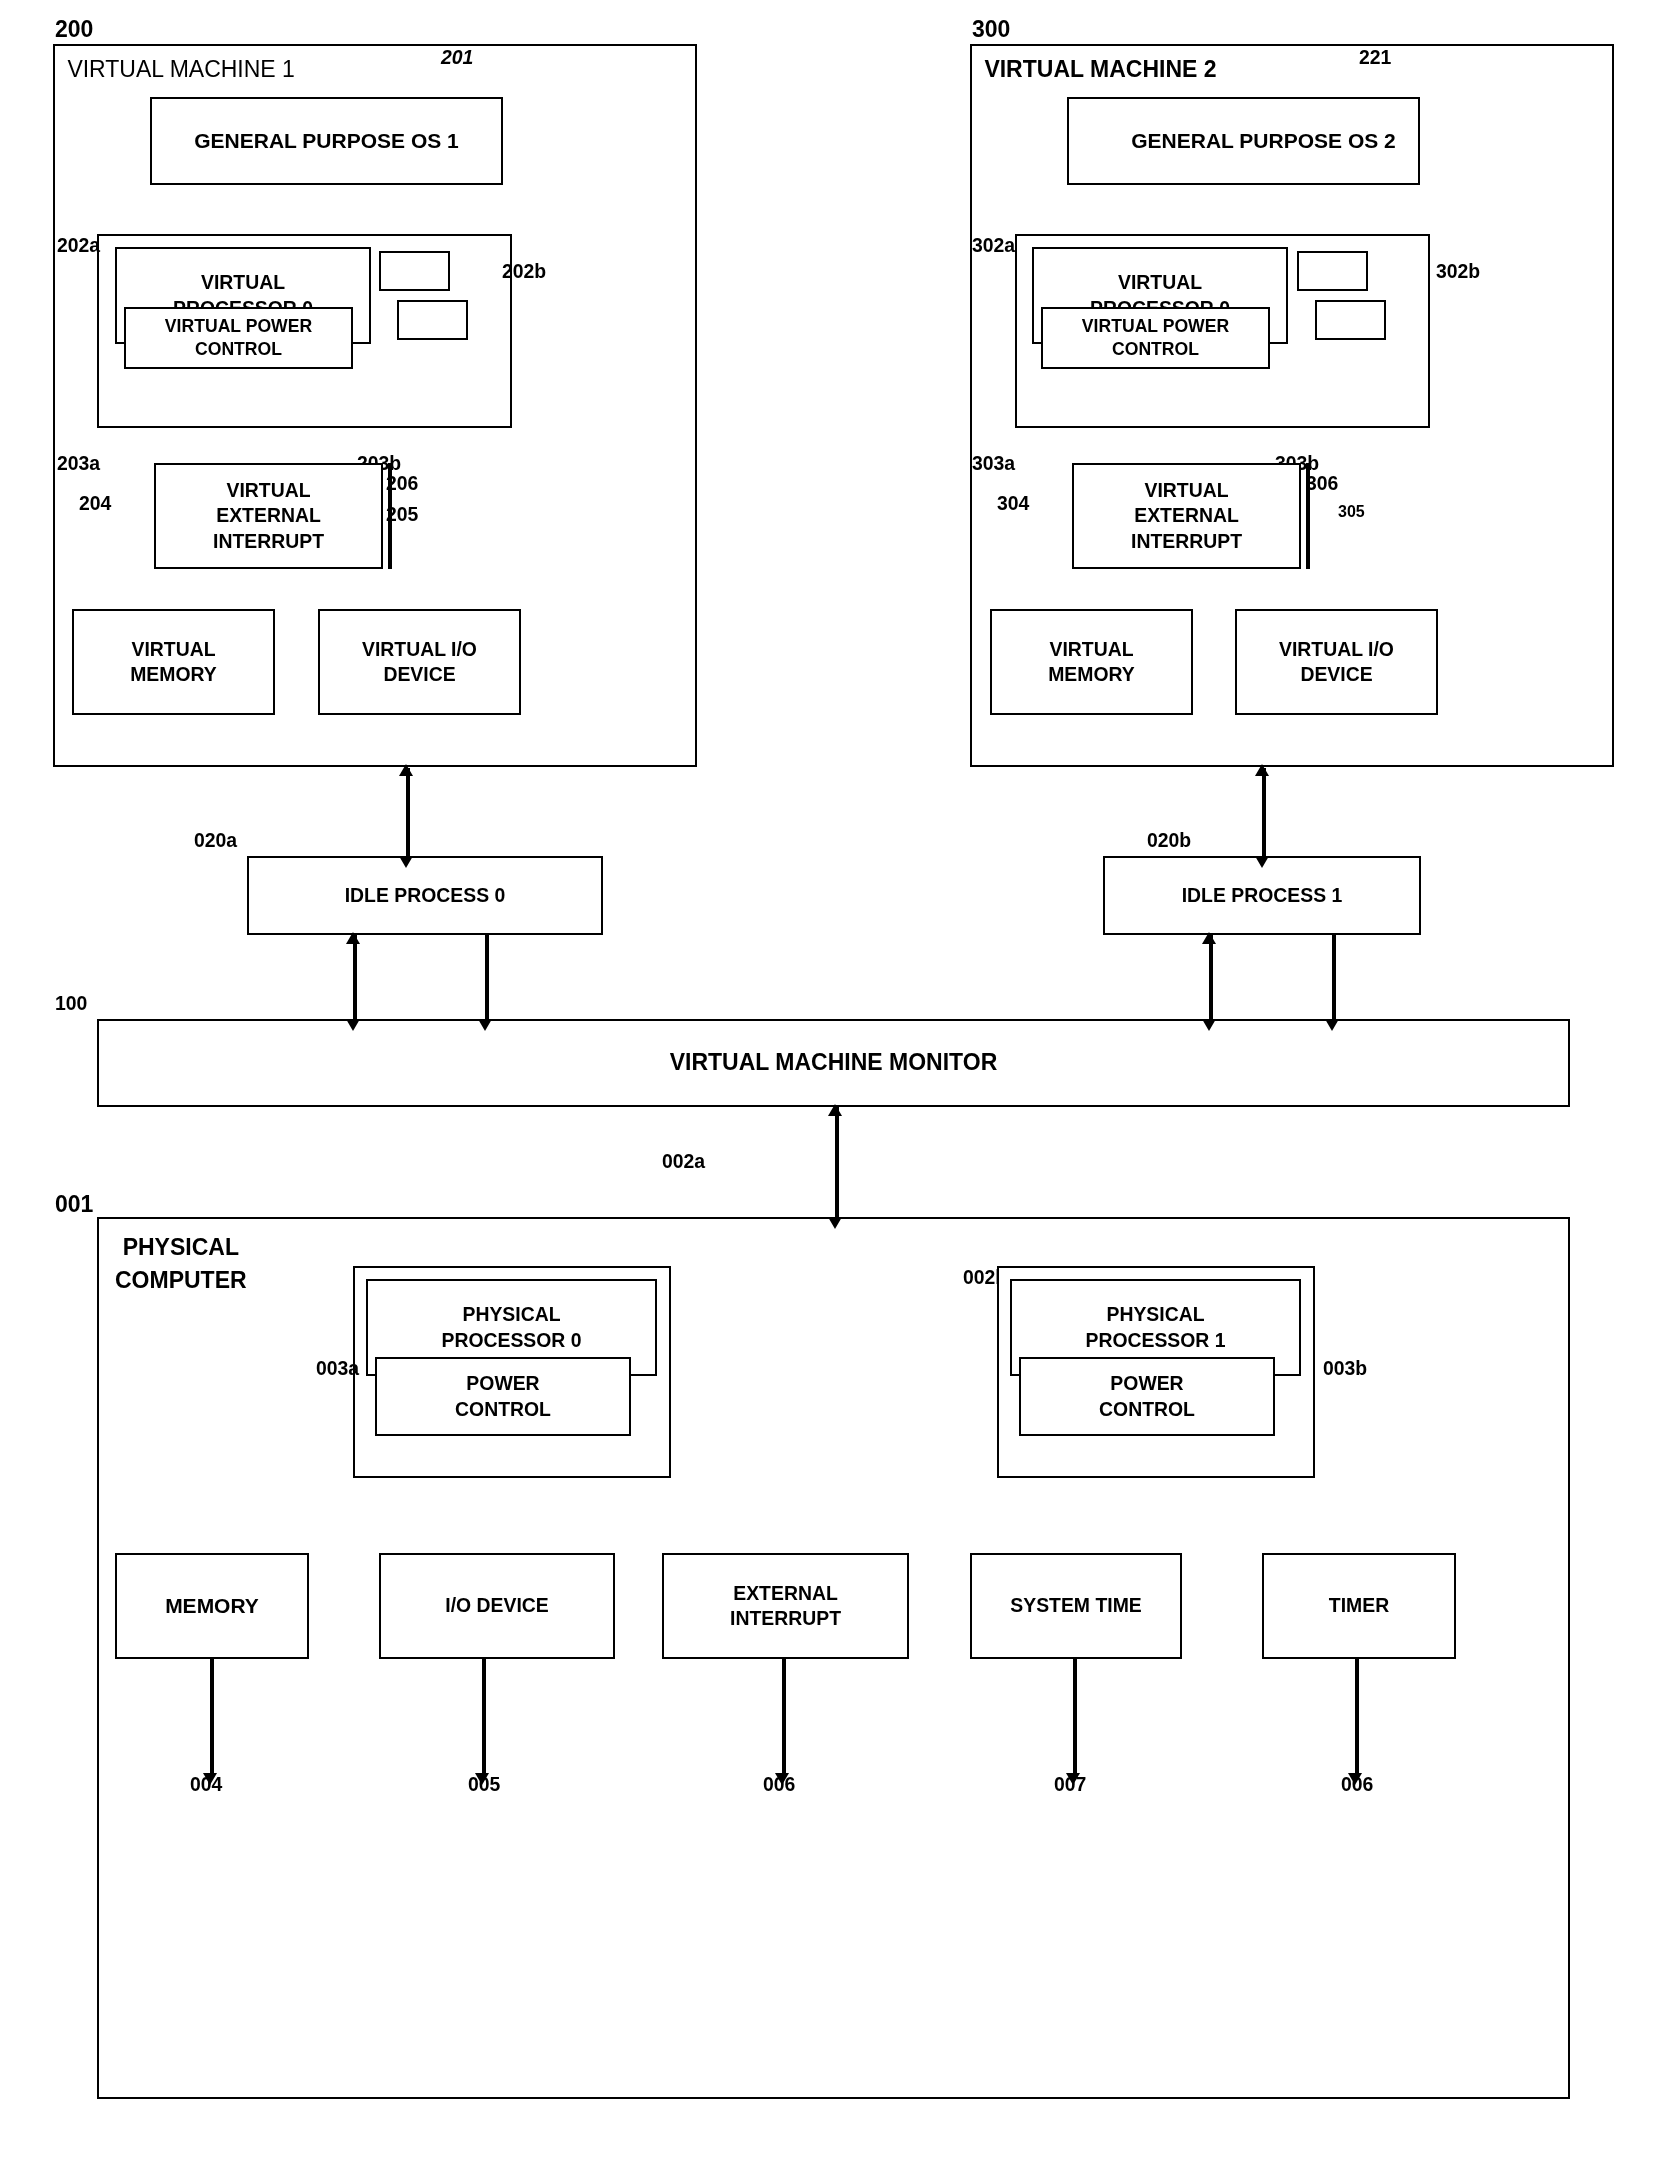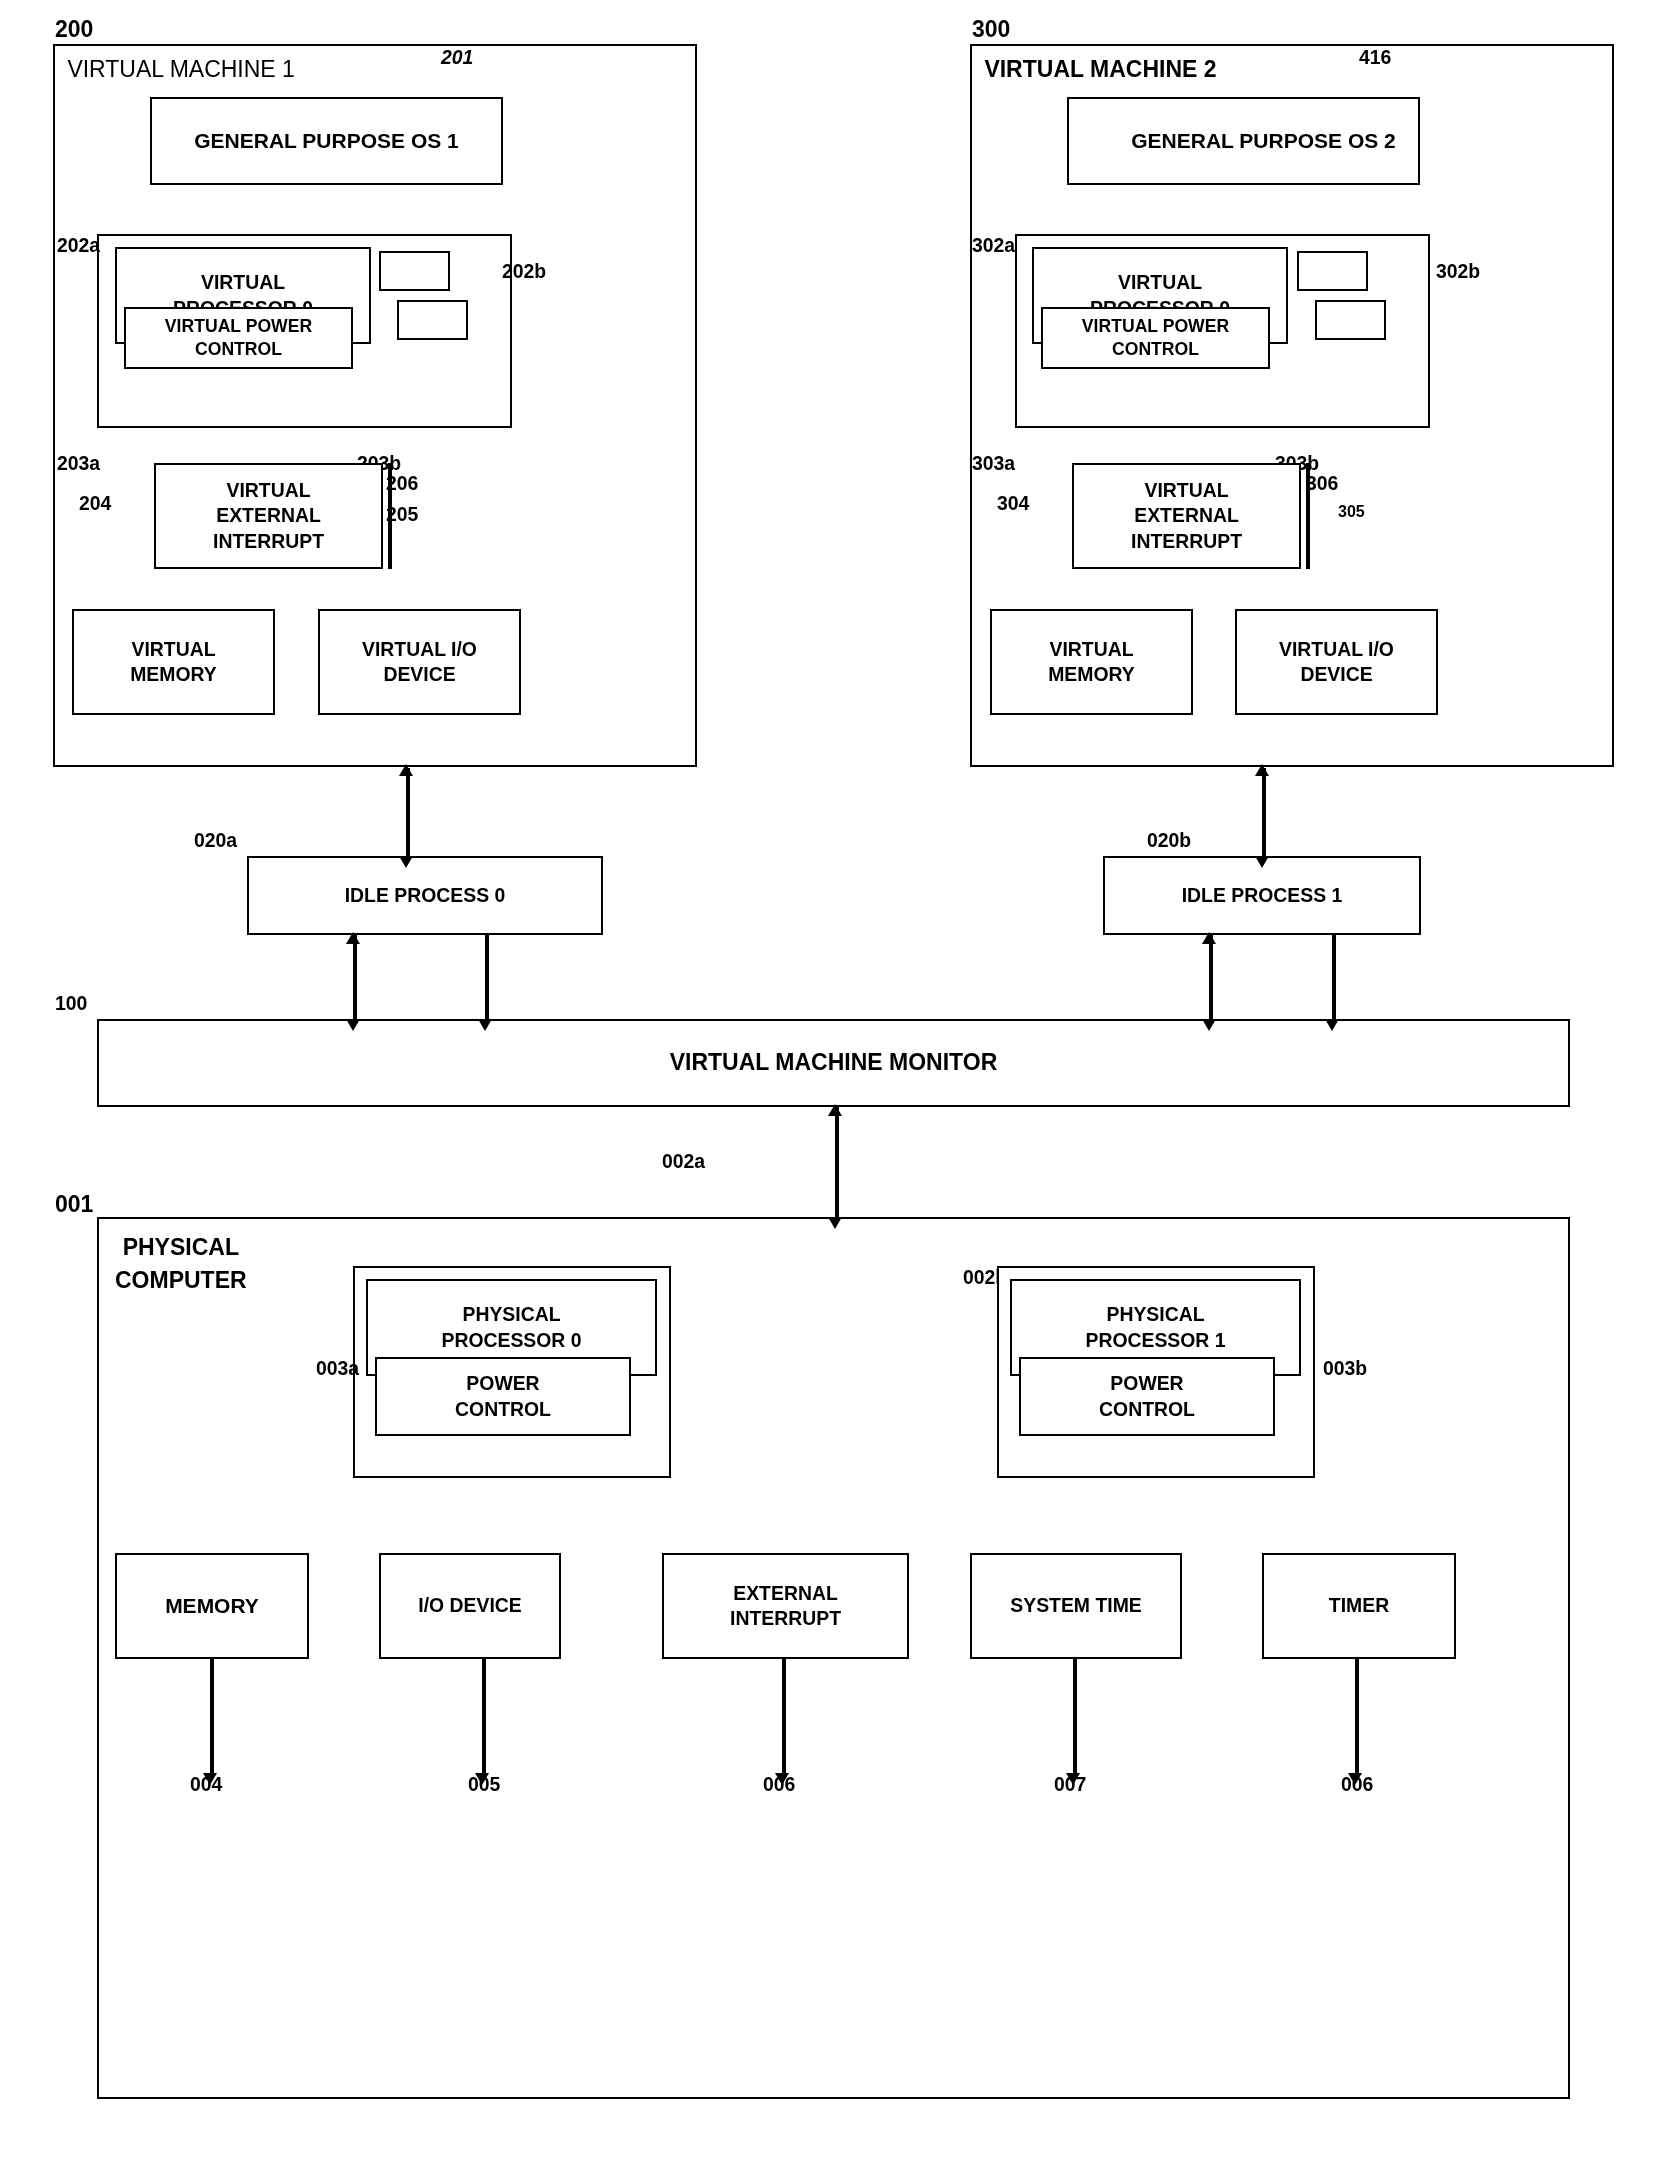--- a/index.html
+++ b/index.html
@@ -118,21 +118,21 @@
     <span>VIRTUAL I/O<br>DEVICE</span>
   </div>
 
   <div class="box" style="left:970px; top:44px; width:644px; height:723px; font-size:23px; align-items:flex-start; justify-content:flex-start; padding:8.8px 12.4px;">
     <span style="font-size:23px; font-weight:bold; line-height:1.3;">VIRTUAL
 MACHINE 2</span>
   </div>
 
   <div class="label" style="left:972px; top:16px; font-size:23px;">300</div>
 
-  <div class="label" style="left:1359px; top:46px; font-size:19.4px;">416</div>
+  <div class="label" style="left:1359px; top:46px; font-size:19.4px;">221</div>
 
   <div class="box" style="left:1067px; top:97px; width:353px; height:88px; font-size:21px;padding-left:40px;">
     <span>GENERAL PURPOSE OS 2</span>
   </div>
 
   <div class="box" style="left:1015px; top:234px; width:415px; height:194px;">
   </div>
 
   <div class="label" style="left:972px; top:234px; font-size:19.4px;">302a</div>
 
@@ -216,21 +216,21 @@
 
   <div class="label" style="left:1323px; top:1357px; font-size:19.4px;">003b</div>
   <div class="box" style="left:1019px; top:1357px; width:256px; height:79px; font-size:19.4px;">
     <span>POWER<br>CONTROL</span>
   </div>
 
   <div class="box" style="left:115px; top:1553px; width:194px; height:106px; font-size:21px;">
     <span>MEMORY</span>
   </div>
 
-  <div class="box" style="left:379px; top:1553px; width:182px; height:106px; font-size:19.4px;">
+  <div class="box" style="left:379px; top:1553px; width:236px; height:106px; font-size:19.4px;">
     <span>I/O DEVICE</span>
   </div>
 
   <div class="box" style="left:662px; top:1553px; width:247px; height:106px; font-size:19.4px;">
     <span>EXTERNAL<br>INTERRUPT</span>
   </div>
 
   <div class="box" style="left:970px; top:1553px; width:212px; height:106px; font-size:19.4px;">
     <span>SYSTEM TIME</span>
   </div>

